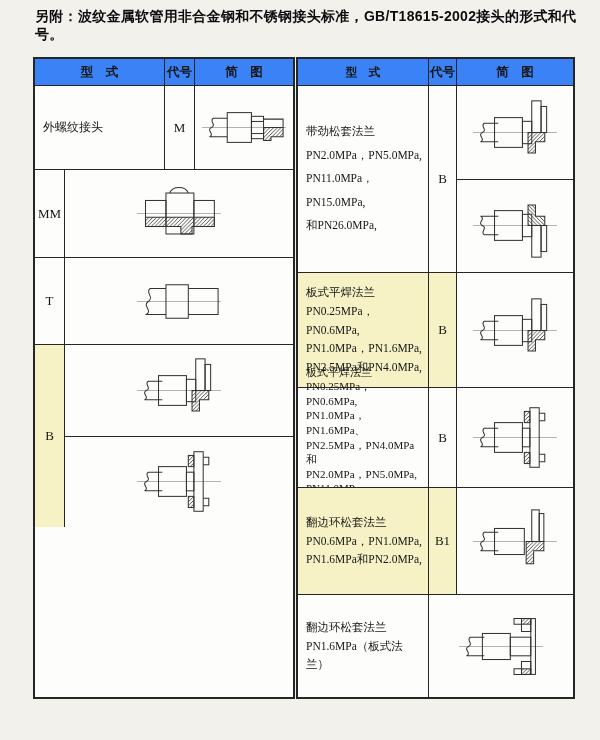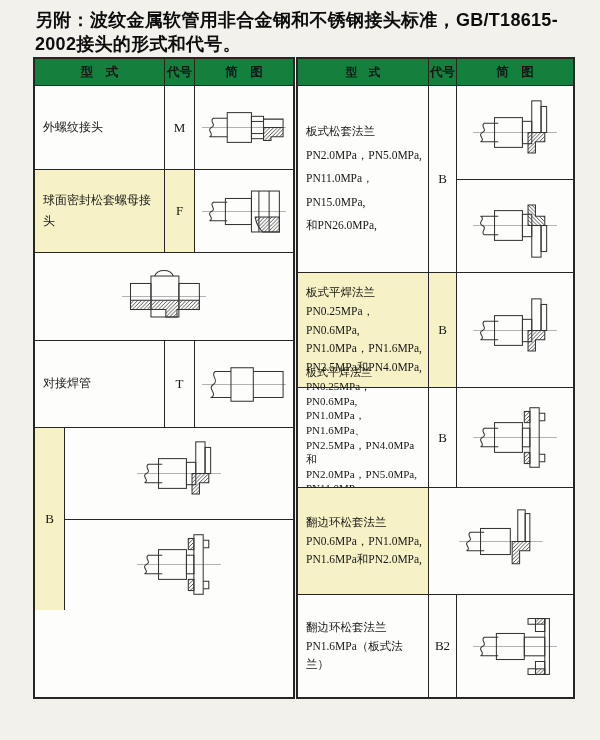--- a/index.html
+++ b/index.html
@@ -5,33 +5,33 @@
   html,body{margin:0;padding:0}
   body{
     width:600px;height:740px;position:relative;
     background:#f3f1ec;
     font-family:"Liberation Serif","DejaVu Serif",serif;
     color:#161616;
   }
   .title{
     position:absolute;left:35px;top:8px;width:560px;
     font-family:"Liberation Sans","DejaVu Sans",sans-serif;
-    font-weight:bold;font-size:18px;letter-spacing:0.3px;color:#0d0d0d;
+    font-weight:bold;font-size:14px;letter-spacing:0.3px;color:#0d0d0d;
   }
   .tbl{
     position:absolute;top:57px;
     border:2px solid #262626;background:#fdfdfc;
     display:flex;flex-direction:column;
   }
   #tblL{left:33px;width:258px;height:638px}
   #tblR{left:296px;width:275px;height:638px}
   .row{display:flex;flex:0 0 auto;box-sizing:border-box}
   .row + .row{border-top:1.5px solid #262626}
   .cell{box-sizing:border-box}
-  .hdr{background:#15803d;height:26px}
+  .hdr{background:#3b82f6;height:26px}
   .hdr .cell{
     display:flex;align-items:center;justify-content:center;
     font-family:"Liberation Sans","DejaVu Sans",sans-serif;
     font-weight:bold;font-size:12.5px;
   }
   #tblL .c-type{width:130px}
   #tblL .c-code{width:30px}
   #tblR .c-type{width:131px}
   #tblR .c-code{width:28px}
   .c-type{border-right:1.5px solid #262626;display:flex;align-items:center;
@@ -81,56 +81,39 @@
             <rect x="56" y="24" width="13" height="24"></rect>
             <line x1="56" y1="29.5" x2="69" y2="29.5"></line>
             <line x1="56" y1="42.5" x2="69" y2="42.5"></line>
             <path d="M69 27h21v9"></path>
             <path d="M69 36h21v10H77v4h-8z" fill="url(#hatch)"></path>
           </svg>
         </div>
       </div>
   </div>
 
-  <div class="row hl" style="height:83px">
-    <div class="cell c-type">球面密封松套螺母接头</div>
-    <div class="cell c-code">F</div>
-    <div class="cell c-diag">
-        <div class="full d">
-          <svg viewBox="0 0 96 72" fill="none" stroke="#333" stroke-width="1.1">
-            <line x1="3" y1="36" x2="93" y2="36" stroke="#8a8a8a" stroke-width="0.7"></line>
-            <path d="M30 26H15c-5 3 4 7-2 10c-6 3 4 7-2 10h19"></path>
-            <rect x="28" y="22" width="28" height="28"></rect>
-            <rect x="56" y="14" width="30" height="44"></rect>
-            <line x1="64" y1="14" x2="64" y2="58"></line>
-            <line x1="75" y1="14" x2="75" y2="58"></line>
-            <path d="M60 42h26v16H68c-5-5-7-10-8-16z" fill="url(#hatch)"></path>
-          </svg>
-        </div>
-      </div>
-  </div>
 
   <div class="row" style="height:88px">
+    <div class="cell c-code">MM</div>
     <div class="cell c-diag">
         <div class="full d">
           <svg viewBox="0 0 96 72" fill="none" stroke="#333" stroke-width="1.1">
             <line x1="3" y1="36" x2="93" y2="36" stroke="#8a8a8a" stroke-width="0.7"></line>
             <rect x="12" y="22" width="22" height="28"></rect>
             <rect x="34" y="14" width="30" height="44"></rect>
             <path d="M38 14c3-8 17-8 20 0"></path>
             <rect x="64" y="22" width="22" height="28"></rect>
             <path d="M12 40h74v10H62v8H50v-8H12z" fill="url(#hatch)"></path>
           </svg>
         </div>
       </div>
   </div>
 
 
   <div class="row" style="height:87px">
-    <div class="cell c-type">对接焊管</div>
     <div class="cell c-code">T</div>
     <div class="cell c-diag">
         <div class="full d">
           <svg viewBox="0 0 96 72" fill="none" stroke="#333" stroke-width="1.1">
             <line x1="3" y1="36" x2="93" y2="36" stroke="#8a8a8a" stroke-width="0.7"></line>
             <path d="M34 22H17c-6 4 5 9-2 14c-7 5 5 9-2 14h21"></path>
             <rect x="34" y="18" width="24" height="36"></rect>
             <path d="M58 22h32v28H58"></path>
           </svg>
         </div>
@@ -169,21 +152,21 @@
 </div>
 
 <div class="tbl" id="tblR">
   <div class="row hdr">
     <div class="cell c-type" style="justify-content:center;padding:0">型　式</div>
     <div class="cell c-code">代号</div>
     <div class="cell c-diag" style="flex-direction:row;align-items:center;justify-content:center">简　图</div>
   </div>
 
   <div class="row roomy" style="height:187px">
-    <div class="cell c-type">板式松套法兰
+    <div class="cell c-type">带劲松套法兰
 PN2.0MPa，PN5.0MPa,
 PN11.0MPa，PN15.0MPa,
 和PN26.0MPa,</div>
     <div class="cell c-code">B</div>
     <div class="cell c-diag">
       <div class="half d">
           <svg viewBox="0 0 96 72" fill="none" stroke="#333" stroke-width="1.1">
             <line x1="3" y1="36" x2="93" y2="36" stroke="#8a8a8a" stroke-width="0.7"></line>
             <path d="M30 26H15c-5 3 4 7-2 10c-6 3 4 7-2 10h19"></path>
             <rect x="26" y="20" width="30" height="32"></rect>
@@ -252,38 +235,38 @@
             <path d="M74 54h6v8h-6"></path>
           </svg>
         </div>
       </div>
   </div>
 
   <div class="row hl" style="height:107px">
     <div class="cell c-type">翻边环松套法兰
 PN0.6MPa，PN1.0MPa,
 PN1.6MPa和PN2.0MPa,</div>
+    <div class="cell c-code">B1</div>
     <div class="cell c-diag">
         <div class="full d">
           <svg viewBox="0 0 96 72" fill="none" stroke="#333" stroke-width="1.1">
             <line x1="3" y1="36" x2="93" y2="36" stroke="#8a8a8a" stroke-width="0.7"></line>
             <path d="M30 26H15c-5 3 4 7-2 10c-6 3 4 7-2 10h19"></path>
             <rect x="26" y="22" width="32" height="28"></rect>
             <rect x="66" y="2" width="8" height="34"></rect>
             <rect x="74" y="6" width="5" height="30"></rect>
             <path d="M60 36h19v10H68v14h-8z" fill="url(#hatch)"></path>
           </svg>
         </div>
       </div>
   </div>
 
   <div class="row" style="height:103px">
     <div class="cell c-type">翻边环松套法兰
 PN1.6MPa（板式法兰）</div>
-    <div class="cell c-code">B2</div>
     <div class="cell c-diag">
         <div class="full d">
           <svg viewBox="0 0 96 72" fill="none" stroke="#333" stroke-width="1.1">
             <line x1="3" y1="36" x2="93" y2="36" stroke="#8a8a8a" stroke-width="0.7"></line>
             <path d="M30 26H15c-5 3 4 7-2 10c-6 3 4 7-2 10h19"></path>
             <rect x="28" y="22" width="30" height="28"></rect>
             <rect x="58" y="26" width="22" height="20"></rect>
             <path d="M62 6h18v14h-10v-8h-8z"></path>
             <path d="M62 66h18V52h-10v8h-8z"></path>
             <rect x="80" y="6" width="5" height="60"></rect>

